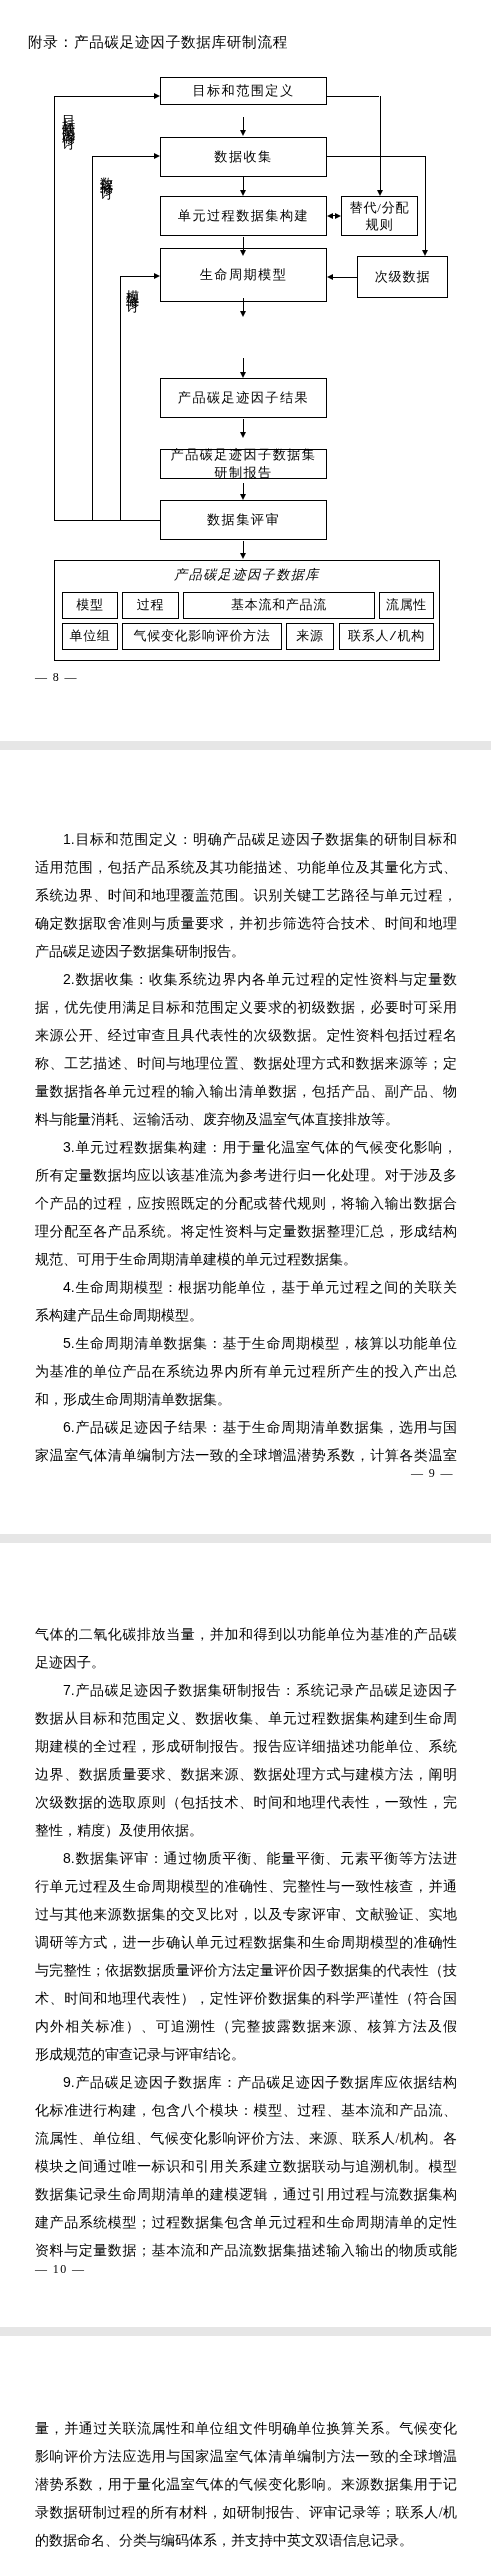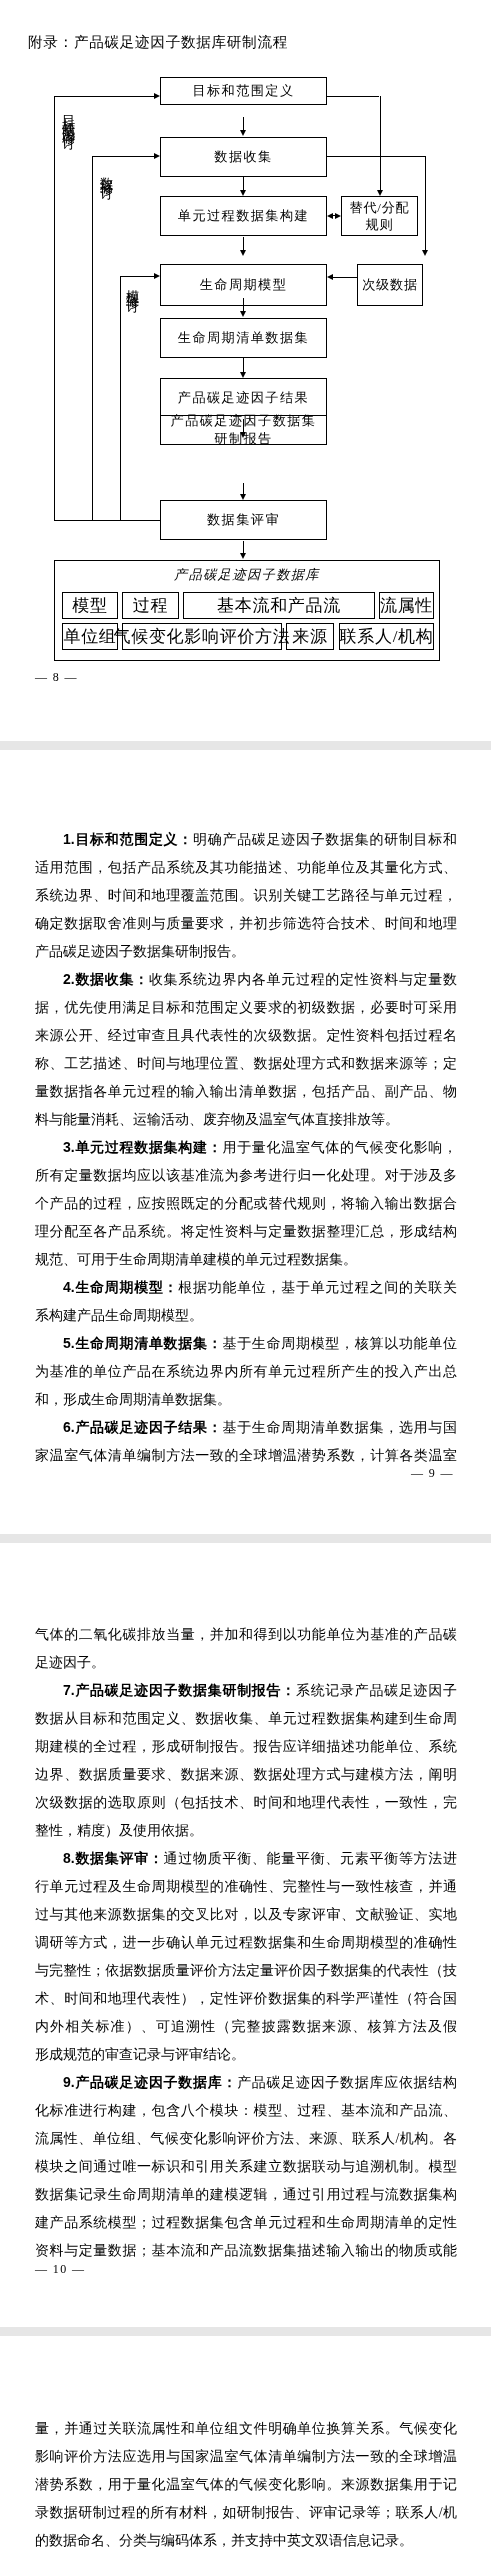--- a/index.html
+++ b/index.html
@@ -7,32 +7,32 @@
           font-family:"Liberation Serif","DejaVu Serif",serif;color:#000;}
   
   .divider{position:absolute;left:0;width:491px;height:9px;background:#e6e6e6;}
   
   .doc-title{position:absolute;left:28px;top:33px;font-family:"Liberation Sans","DejaVu Sans",sans-serif;
              font-weight:400;font-size:14.6px;letter-spacing:0.7px;}
   .fb{position:absolute;left:160px;width:167px;border:1.4px solid #000;background:#fff;box-sizing:border-box;
       display:flex;align-items:center;justify-content:center;text-align:center;
       font-size:13.2px;letter-spacing:1.4px;line-height:18px;padding:0 2.8px;}
   #b1{top:77px;height:28px}#b2{top:137px;height:40px}#b3{top:196px;height:40px}
-  #b4{top:264px;height:42px}#b5{top:318px;height:40px}#b6{top:378px;height:40px}
-  #b7{top:415px;height:30px}#b8{top:500px;height:40px}
+  #b4{top:248px;height:54px}#b5{top:318px;height:40px}#b6{top:378px;height:40px}
+  #b7{top:449px;height:30px}#b8{top:500px;height:40px}
   .sb{position:absolute;border:1.4px solid #000;background:#fff;box-sizing:border-box;
       display:flex;align-items:center;justify-content:center;text-align:center;
       font-size:13.2px;letter-spacing:0.7px;line-height:17.4px;padding:0 4.2px;}
   #sb1{left:341px;top:196px;width:77px;height:40px}
-  #sb2{left:357px;top:264px;width:66px;height:42px}
+  #sb2{left:357px;top:256px;width:91px;height:42px}
   #bigbox{position:absolute;left:54px;top:560px;width:386px;height:101px;border:1.4px solid #000;
           box-sizing:border-box;background:#fff;}
   .bigtitle{position:absolute;left:0;top:4.9px;width:100%;text-align:center;font-size:13.2px;letter-spacing:1.4px;font-style:italic;}
   .cell{position:absolute;border:1.4px solid #000;box-sizing:border-box;display:flex;align-items:center;
-        justify-content:center;font-size:17px;letter-spacing:0.7px;white-space:nowrap;}
+        justify-content:center;font-size:13px;letter-spacing:0.7px;white-space:nowrap;font-family:Liberation Mono, monospace;}
   #c1{left:7px;top:31px;width:56px;height:26.5px}
   #c2{left:67px;top:31px;width:57px;height:26.5px}
   #c3{left:128px;top:31px;width:192px;height:26.5px}
   #c4{left:324px;top:31px;width:55px;height:26.5px}
   #c5{left:7px;top:62px;width:56px;height:26.5px}
   #c6{left:67px;top:62px;width:160px;height:26.5px}
   #c7{left:231px;top:62px;width:48px;height:26.5px}
   #c8{left:284px;top:62px;width:95px;height:26.5px}
   .ln{position:absolute;background:#000;}
   .tri-d{position:absolute;width:0;height:0;border-left:3.5px solid transparent;border-right:3.5px solid transparent;border-top:6.3px solid #000;}
@@ -48,36 +48,35 @@
   #page10{top:1543px;height:784px}
   #page11{top:2336px;height:240px}
   .text{position:absolute;left:35px;width:422px;}
   #page9 .text{top:75px}
   #page10 .text{top:77px}
   #page11 .text{top:78px}
   .line{height:28px;line-height:28px;font-size:14px;text-align:justify;text-align-last:justify;
         overflow:hidden;word-break:break-all;}
   .line.end{text-align-last:left;}
   .line.ind{text-indent:28px;}
-  .line b{font-family:"Liberation Sans","DejaVu Sans",sans-serif;font-weight:700;}
+  .line b{font-family:"Liberation Sans","DejaVu Sans",sans-serif;font-weight:400;}
   #pn9{right:37px;top:716px;}
   #pn10{left:35px;top:719px;}
 </style>
 </head>
 <body>
 
 <div id="screen">
 
   <div class="doc-title">附录：产品碳足迹因子数据库研制流程</div>
 
   <div class="fb" id="b1">目标和范围定义</div>
   <div class="fb" id="b2">数据收集</div>
   <div class="fb" id="b3">单元过程数据集构建</div>
   <div class="fb" id="b4">生命周期模型</div>
-  <div class="fb" id="b5">生命周期清单数据集</div>
   <div class="fb" id="b6">产品碳足迹因子结果</div>
   <div class="fb" id="b7">产品碳足迹因子数据集研制报告</div>
   <div class="fb" id="b8">数据集评审</div>
 
   <div class="sb" id="sb1">替代/分配 规则</div>
   <div class="sb" id="sb2">次级数据</div>
 
   <div class="vtext" id="vA">目标或范围修订</div>
   <div class="vtext" id="vB">数据修订</div>
   <div class="vtext" id="vC">模型修订</div>

